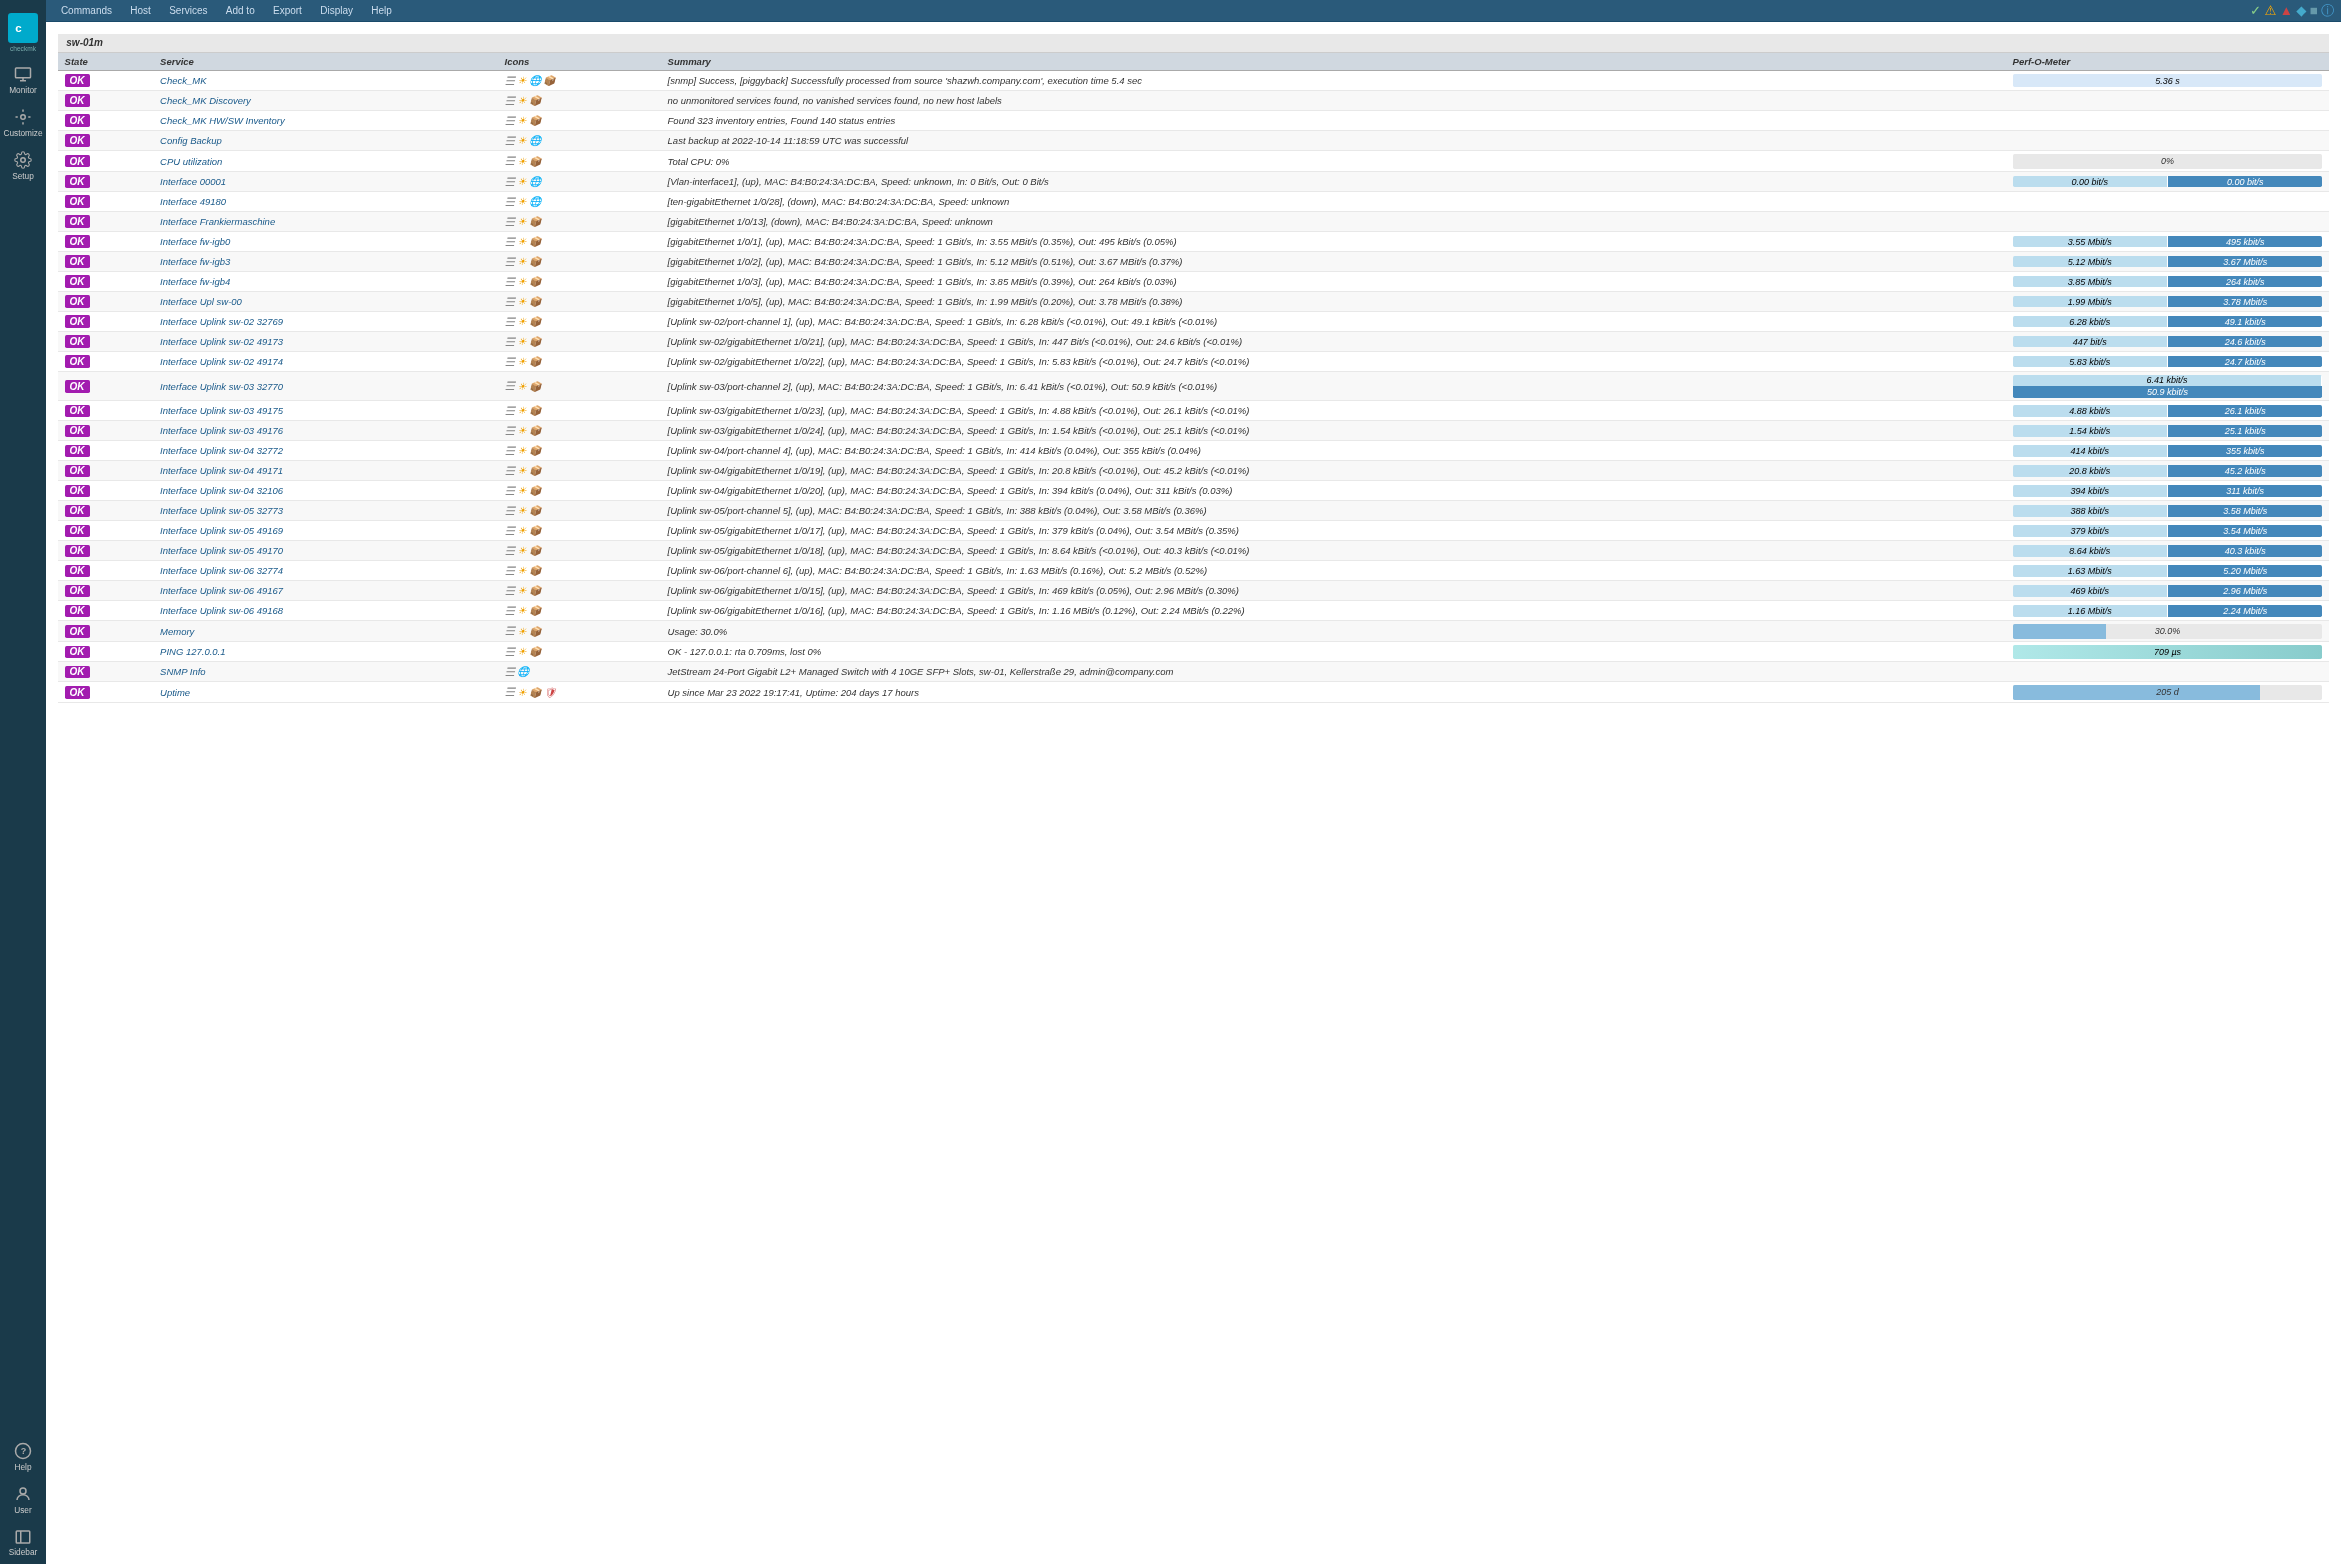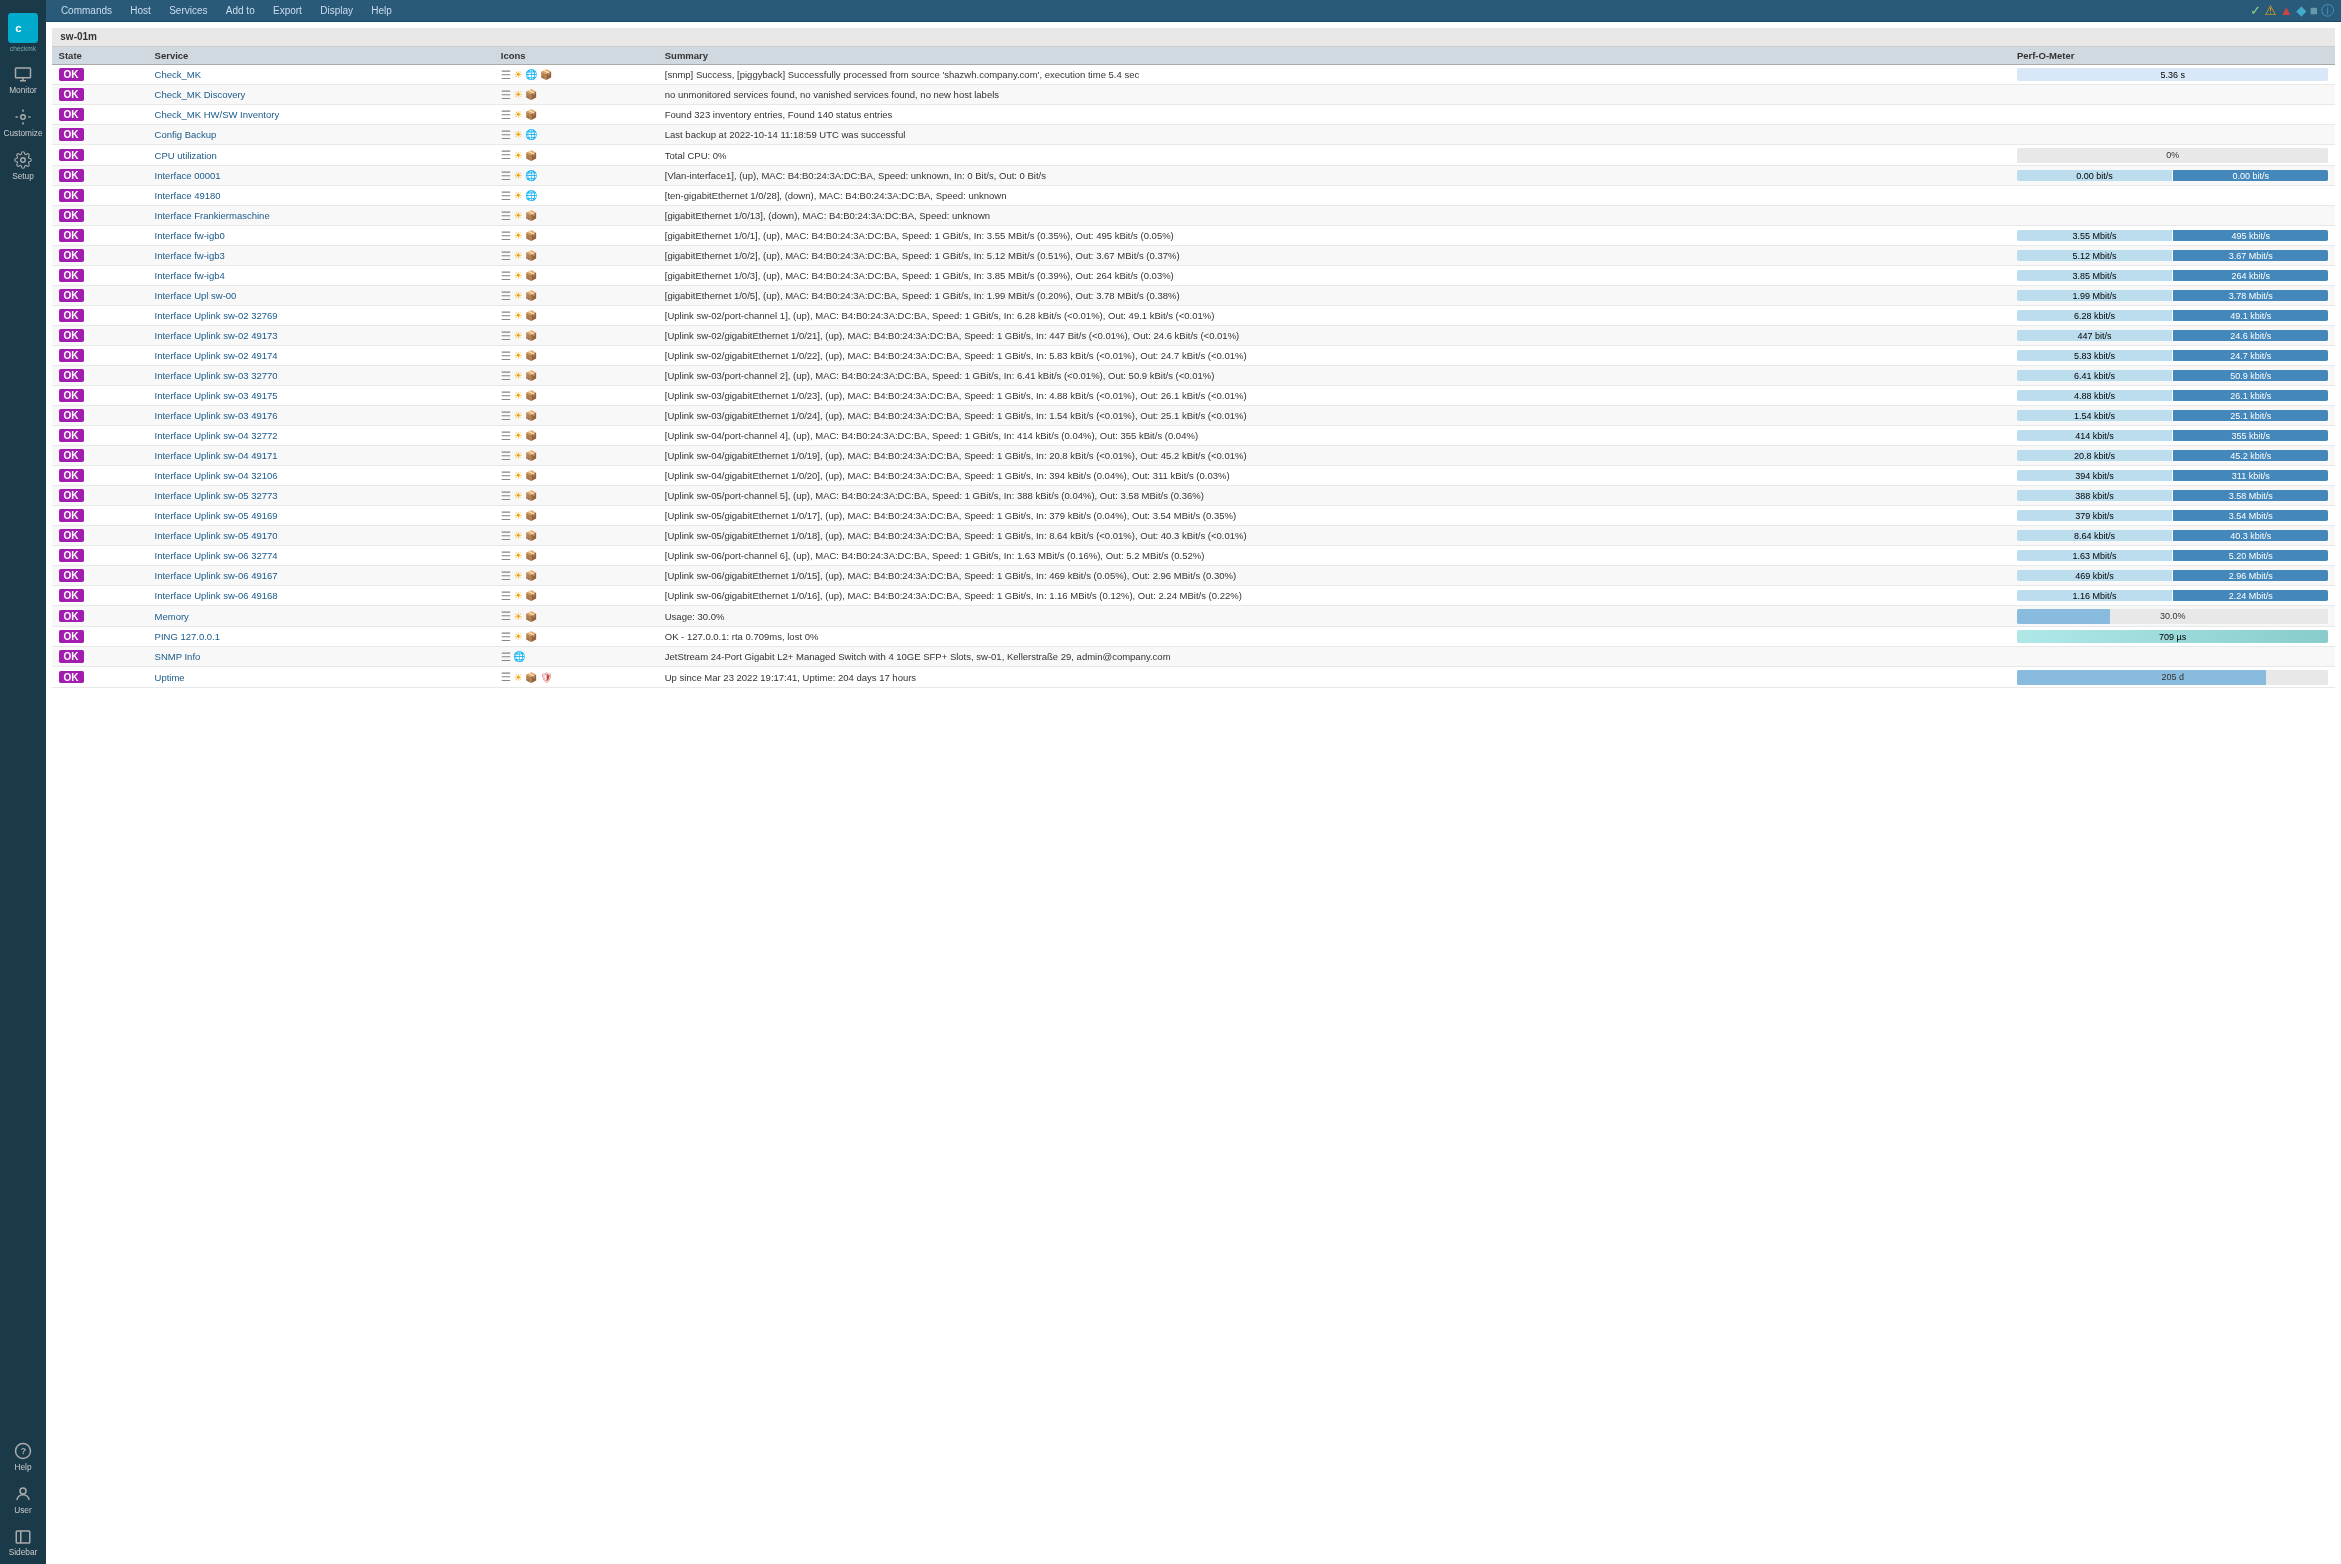--- a/index.html
+++ b/index.html
@@ -17,21 +17,21 @@
     #header { background: #1a3a4a; padding: 5px 10px; display: flex; align-items: center; justify-content: space-between; }
     #header-title { color: #fff; font-size: 13.3px; font-weight: bold; }
     #header-breadcrumb { color: #8ab; font-size: 9px; margin-top: 1.7px; }
 
     
     #navbar { background: #2a5a7a; display: flex; align-items: center; padding: 0 6.6px; gap: 1.7px; border-bottom: 0.8px solid #1a4a6a; }
     .nav-item { color: #cde; padding: 5px 8.3px; cursor: pointer; font-size: 10px; border-radius: 2.5px 2.5px 0 0; }
     .nav-icon-group { display: flex; gap: 3.3px; align-items: center; margin-left: auto; }
 
     
-    #content { flex: 1; overflow-y: auto; background: #fff; margin: 0; padding: 6px; }
+    #content { flex: 1; overflow-y: auto; background: #fff; margin: 0; padding: 12px; font-style: italic; }
 
     
     .host-header { background: #e8e8e8; padding: 3.3px 8.3px; font-weight: bold; font-size: 10px; color: #333; border-bottom: 0.8px solid #ccc; }
 
     
     table { width: 100%; border-collapse: collapse; font-size: 9.5px; }
     thead th { background: #d0d8e0; padding: 3.3px 6.6px; text-align: left; font-weight: bold; color: #333; border-bottom: 1.7px solid #aaa; position: sticky; top: 0; z-index: 1; }
     tbody tr { border-bottom: 0.8px solid #e8e8e8; }
     tbody tr:nth-child(even) { background: #f8f8f8; }
     td { padding: 2.5px 6.6px; vertical-align: middle; }
@@ -408,21 +408,21 @@
             <td style="cursor: pointer; color: rgb(26, 90, 138);">Interface Uplink sw-03 32770</td>
             <td>
               <div class="icon-cell">
                 <span style="color: rgb(136, 136, 136); font-size: 11.6px; cursor: pointer;">☰</span>
                 <span style="color: rgb(240, 160, 0); font-size: 10px; cursor: pointer;">☀</span>
                 <span style="color: rgb(204, 136, 0); font-size: 10px; cursor: pointer;">📦</span>
               </div>
             </td>
             <td class="summary-text">[Uplink sw-03/port-channel 2], (up), MAC: B4:B0:24:3A:DC:BA, Speed: 1 GBit/s, In: 6.41 kBit/s (&lt;0.01%), Out: 50.9 kBit/s (&lt;0.01%)</td>
             <td class="perf-cell">
-              <div class="perf-dual" style="display: flex; min-width: 116px; border-radius: 1.7px; overflow: hidden;">
+              <div class="perf-dual" style="display: flex; min-width: 116px; border-radius: 1.7px; overflow: hidden; flex-direction: column;">
                 <div class="left">6.41 kbit/s</div>
                 <div class="right">50.9 kbit/s</div>
               </div>
             </td>
           </tr>
           <tr>
             <td><span class="state-ok">OK</span></td>
             <td style="cursor: pointer; color: rgb(26, 90, 138);">Interface Uplink sw-03 49175</td>
             <td>
               <div class="icon-cell">

